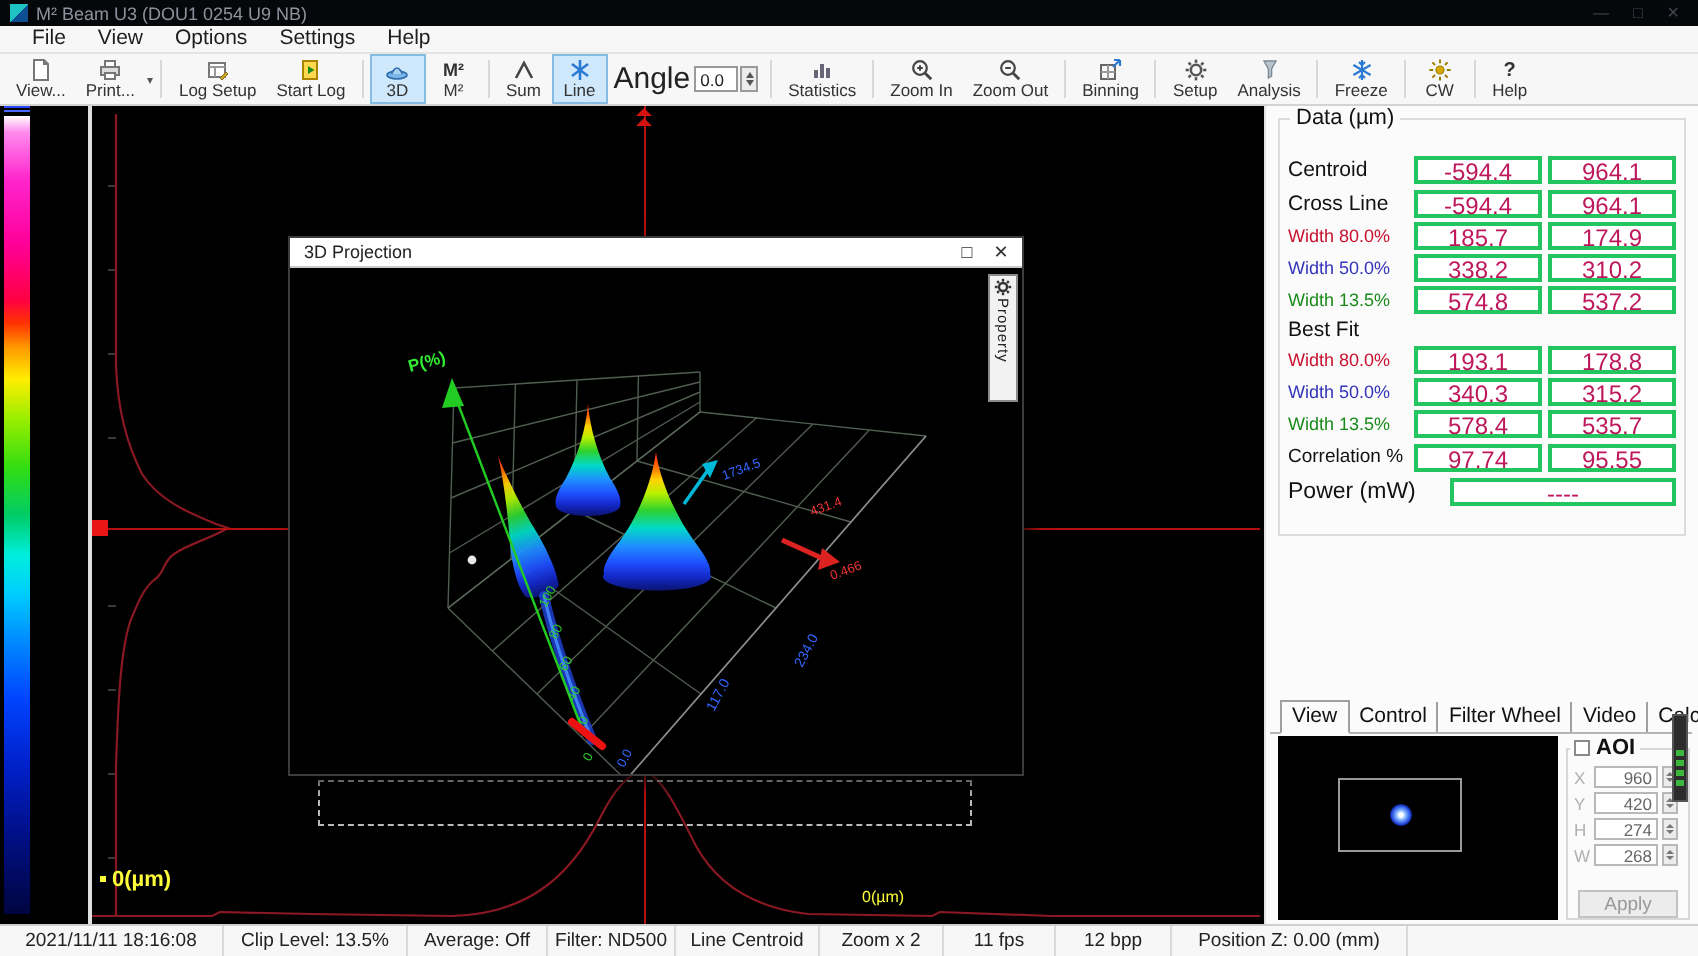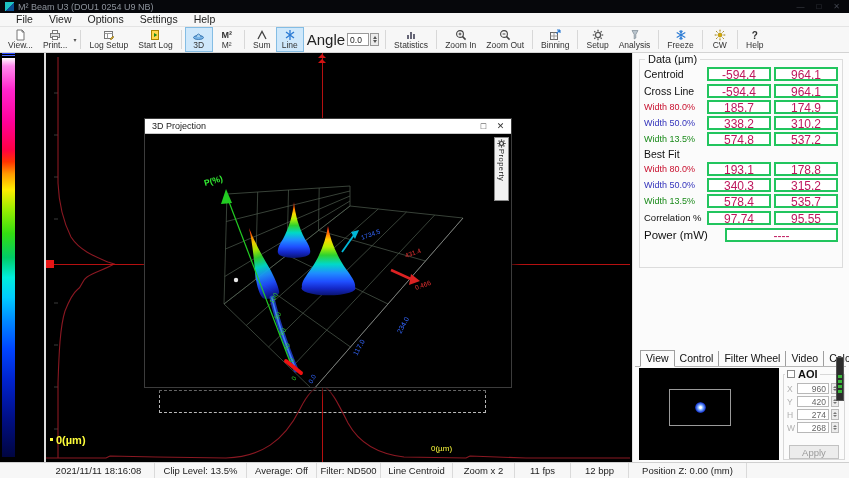--- a/index.html
+++ b/index.html
@@ -59,21 +59,21 @@
   .proj { position:absolute; left:144px; top:65px; width:368px; height:270px; background:#000; border:1px solid #3c3c3c; box-shadow:3px 4px 8px rgba(0,0,0,.7); }
   .proj-tb { height:15px; background:#ffffff; border-bottom:1px solid #c9c9c9; display:flex; align-items:center; padding:0 2px 0 7px; }
   .proj-title { flex:1; font-size:9px; color:#222; }
   .proj-btn { width:17px; text-align:center; font-size:9px; color:#333; line-height:14px; }
   .proj-body { position:relative; width:366px; height:253px; }
   .prop-tab { position:absolute; right:2px; top:3px; width:15px; height:64px; background:#f2f2f2; border:1px solid #8a8a8a; display:flex; flex-direction:column; align-items:center; padding-top:1px; gap:1px; }
   .prop-label { writing-mode:vertical-rl; font-size:7.5px; color:#222; letter-spacing:.5px; }
 
   
   .rightpanel { position:absolute; left:632px; top:53px; width:217px; height:409px; background:#fbfbfb; border-left:1px solid #e2e2e2; }
-  .data-group { position:absolute; left:6px; top:6px; width:204px; height:209px; border:1px solid #dcdcdc; padding-top:5px; }
+  .data-group { position:absolute; left:6px; top:6px; width:204px; height:209px; border:1px solid #dcdcdc; padding-top:16px; }
   .data-title { position:absolute; left:5px; top:-7px; background:#fbfbfb; padding:0 3px; font-size:11px; color:#111; }
   .dhead { display:flex; padding:3px 4px 0; }
   .dh-spacer { width:60px; }
   .dh { width:64px; text-align:center; font-size:10.5px; color:#111; border-bottom:1px solid #cfcfcf; margin-left:3px; padding-bottom:1px; }
   .drow { display:flex; align-items:center; height:16px; padding:0 4px; }
   .drow.tall { height:17px; }
   .dlabel { width:60px; font-size:10.5px; color:#111; white-space:nowrap; }
   .dlabel.small { font-size:9px; }
   .dlabel.c-red { color:#c8102e; } .dlabel.c-blue { color:#3333bb; } .dlabel.c-green { color:#1a8a1a; }
   .dval { width:64px; height:14px; border:2px solid #22c55e; background:#fff; font-size:12px; color:#be185d; text-align:center; line-height:13px; margin-left:3px; white-space:nowrap; }
@@ -101,21 +101,21 @@
   .aoi-spin .up { border-bottom:2.5px solid #777; }
   .aoi-spin .dn { border-top:2.5px solid #777; }
   .apply-btn { display:block; margin:11px auto 0; width:50px; height:14px; background:#ececec; border:1px solid #c2c2c2; font-size:9.5px; color:#9a9a9a; font-family:inherit; }
 
   .gain-slider { position:absolute; left:203px; top:304px; width:8px; height:44px; background:#2c2c2c; border:1px solid #555; }
   .gain-block { position:absolute; left:1px; width:4px; height:3px; background:#39b839; }
 
   
   .statusbar { position:absolute; left:0; top:462px; width:849px; height:16px; background:#f7f7f7; border-top:1px solid #cfcfcf; display:flex; }
   .st { font-size:9.5px; color:#222; line-height:15px; text-align:center; border-right:1px solid #dadada; white-space:nowrap; overflow:hidden; }
-  .st0{width:112px;margin-left:43px;} .st1{width:112px;} .st2{width:92px;} .st3{width:70px;} .st4{width:64px;}
+  .st0{width:112px;} .st1{width:112px;} .st2{width:92px;} .st3{width:70px;} .st4{width:64px;}
   .st5{width:72px;} .st6{width:62px;} .st7{width:56px;} .st8{width:58px;} .st9{width:118px;}
   .st-fill{flex:1; border-right:none;}
 </style>
 </head>
 <body>
 
 <div class="app">
 
   <div class="titlebar">
     <div class="app-icon"></div>

